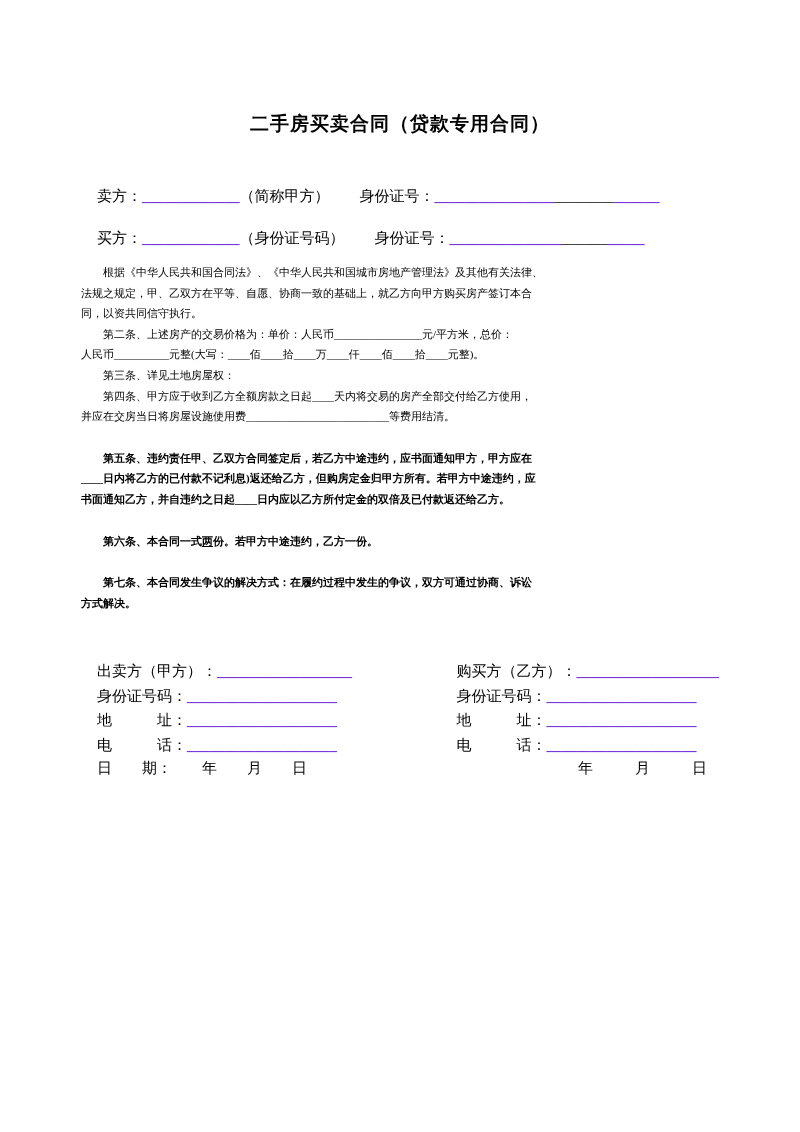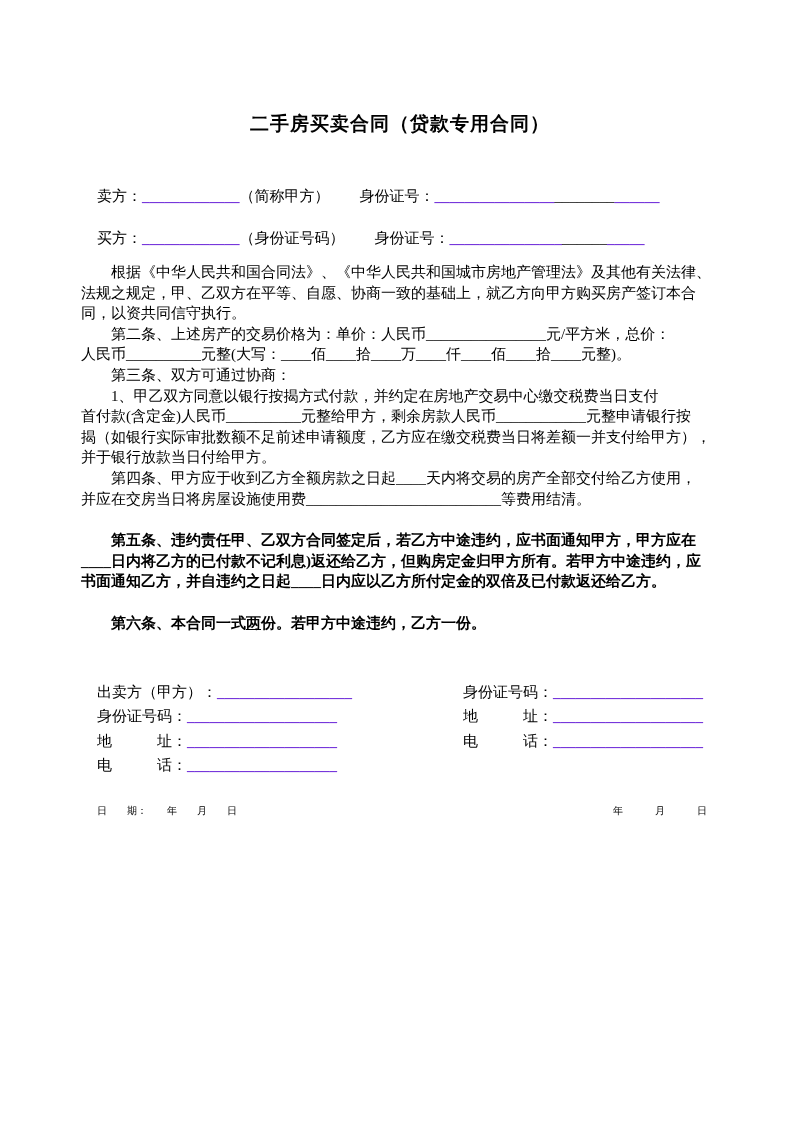--- a/index.html
+++ b/index.html
@@ -28,39 +28,39 @@
     font-size: 15px;
     line-height: 21px;
     white-space: nowrap;
   }
   .party-row.buyer { margin-top: 21px; }
   .blank { color: #6d28d9; letter-spacing: 0; font-weight: bold; }
   .blank-dark { color: #000000; font-weight: normal; }
   .alias { margin-right: 30px; }
   .body-text { margin-top: 13px; }
   .para {
-    font-size: 15px;
+    font-size: 11px;
     line-height: 20.6px;
     margin: 0;
     white-space: pre-wrap;
     text-align: left;
   }
   .para.gap1 { margin-top: 21px; font-weight: bold; }
   .u { text-decoration: underline; }
   .sig-block { margin-top: 46px; font-size: 15px; }
   .sig-cols { display: flex; gap: 8px; }
   .sig-col { box-sizing: border-box; }
   .sig-col.left { width: 374px; padding-left: 16px; }
   .sig-col.right { flex: 1; }
   .sig-row { line-height: 24.5px; white-space: nowrap; }
   .sig-label { display: inline-block; }
   .date-row {
     display: flex;
-    margin-top: 22px;
-    font-size: 10px;
+    margin-top: 0;
+    font-size: 15px;
     line-height: 22px;
     white-space: nowrap;
   }
   .date-left { padding-left: 16px; }
   .date-right { margin-left: auto; margin-right: 8px; letter-spacing: 4px; }
 </style>
 </head>
 <body>
 
 <div class="page">
@@ -74,42 +74,41 @@
   <div class="party-row buyer">
     <span>买方：</span><span class="blank">_____________</span><span class="alias">（身份证号码）</span><span>身份证号：</span><span class="blank">_______________</span><span class="blank blank-dark">______</span><span class="blank">_____</span>
   </div>
 
   <div class="body-text">
     <p class="para">　　根据《中华人民共和国合同法》、《中华人民共和国城市房地产管理法》及其他有关法律、
 法规之规定，甲、乙双方在平等、自愿、协商一致的基础上，就乙方向甲方购买房产签订本合
 同，以资共同信守执行。</p>
     <p class="para">　　第二条、上述房产的交易价格为：单价：人民币________________元/平方米，总价：
 人民币__________元整(大写：____佰____拾____万____仟____佰____拾____元整)。</p>
-    <p class="para">　　第三条、双方可通过协商：</p>
-    <p class="para">　　1、甲乙双方同意以银行按揭方式付款，并约定在房地产交易中心缴交税费当日支付
-首付款(含定金)人民币__________元整给甲方，剩余房款人民币____________元整申请银行按
-揭（如银行实际审批数额不足前述申请额度，乙方应在缴交税费当日将差额一并支付给甲方），
-并于银行放款当日付给甲方。</p>
+    <p class="para">　　第三条、详见土地房屋权：</p>
     <p class="para">　　第四条、甲方应于收到乙方全额房款之日起____天内将交易的房产全部交付给乙方使用，
 并应在交房当日将房屋设施使用费__________________________等费用结清。</p>
     <p class="para gap1">　　第五条、违约责任甲、乙双方合同签定后，若乙方中途违约，应书面通知甲方，甲方应在
 ____日内将乙方的已付款不记利息)返还给乙方，但购房定金归甲方所有。若甲方中途违约，应
 书面通知乙方，并自违约之日起____日内应以乙方所付定金的双倍及已付款返还给乙方。</p>
     <p class="para gap1"><span>　　第六条、本合同一式</span><span class="u">两</span><span>份。若甲方中途违约，乙方一份。</span></p>
+    <p class="para gap1">　　第七条、本合同发生争议的解决方式：在履约过程中发生的争议，双方可通过协商、诉讼
+方式解决。</p>
   </div>
 
   <div class="sig-block">
     <div class="sig-cols">
       <div class="sig-col left">
         <div class="sig-row"><span class="sig-label">出卖方（甲方）：</span><span class="blank">__________________</span></div>
         <div class="sig-row"><span class="sig-label">身份证号码：</span><span class="blank">____________________</span></div>
         <div class="sig-row"><span class="sig-label">地　　　址：</span><span class="blank">____________________</span></div>
         <div class="sig-row"><span class="sig-label">电　　　话：</span><span class="blank">____________________</span></div>
       </div>
       <div class="sig-col right">
+        <div class="sig-row"><span class="sig-label">购买方（乙方）：</span><span class="blank">___________________</span></div>
         <div class="sig-row"><span class="sig-label">身份证号码：</span><span class="blank">____________________</span></div>
         <div class="sig-row"><span class="sig-label">地　　　址：</span><span class="blank">____________________</span></div>
         <div class="sig-row"><span class="sig-label">电　　　话：</span><span class="blank">____________________</span></div>
       </div>
     </div>
     <div class="date-row">
       <span class="date-left">日　　期：　　年　　月　　日</span>
       <span class="date-right">年　　月　　日</span>
     </div>
   </div>

